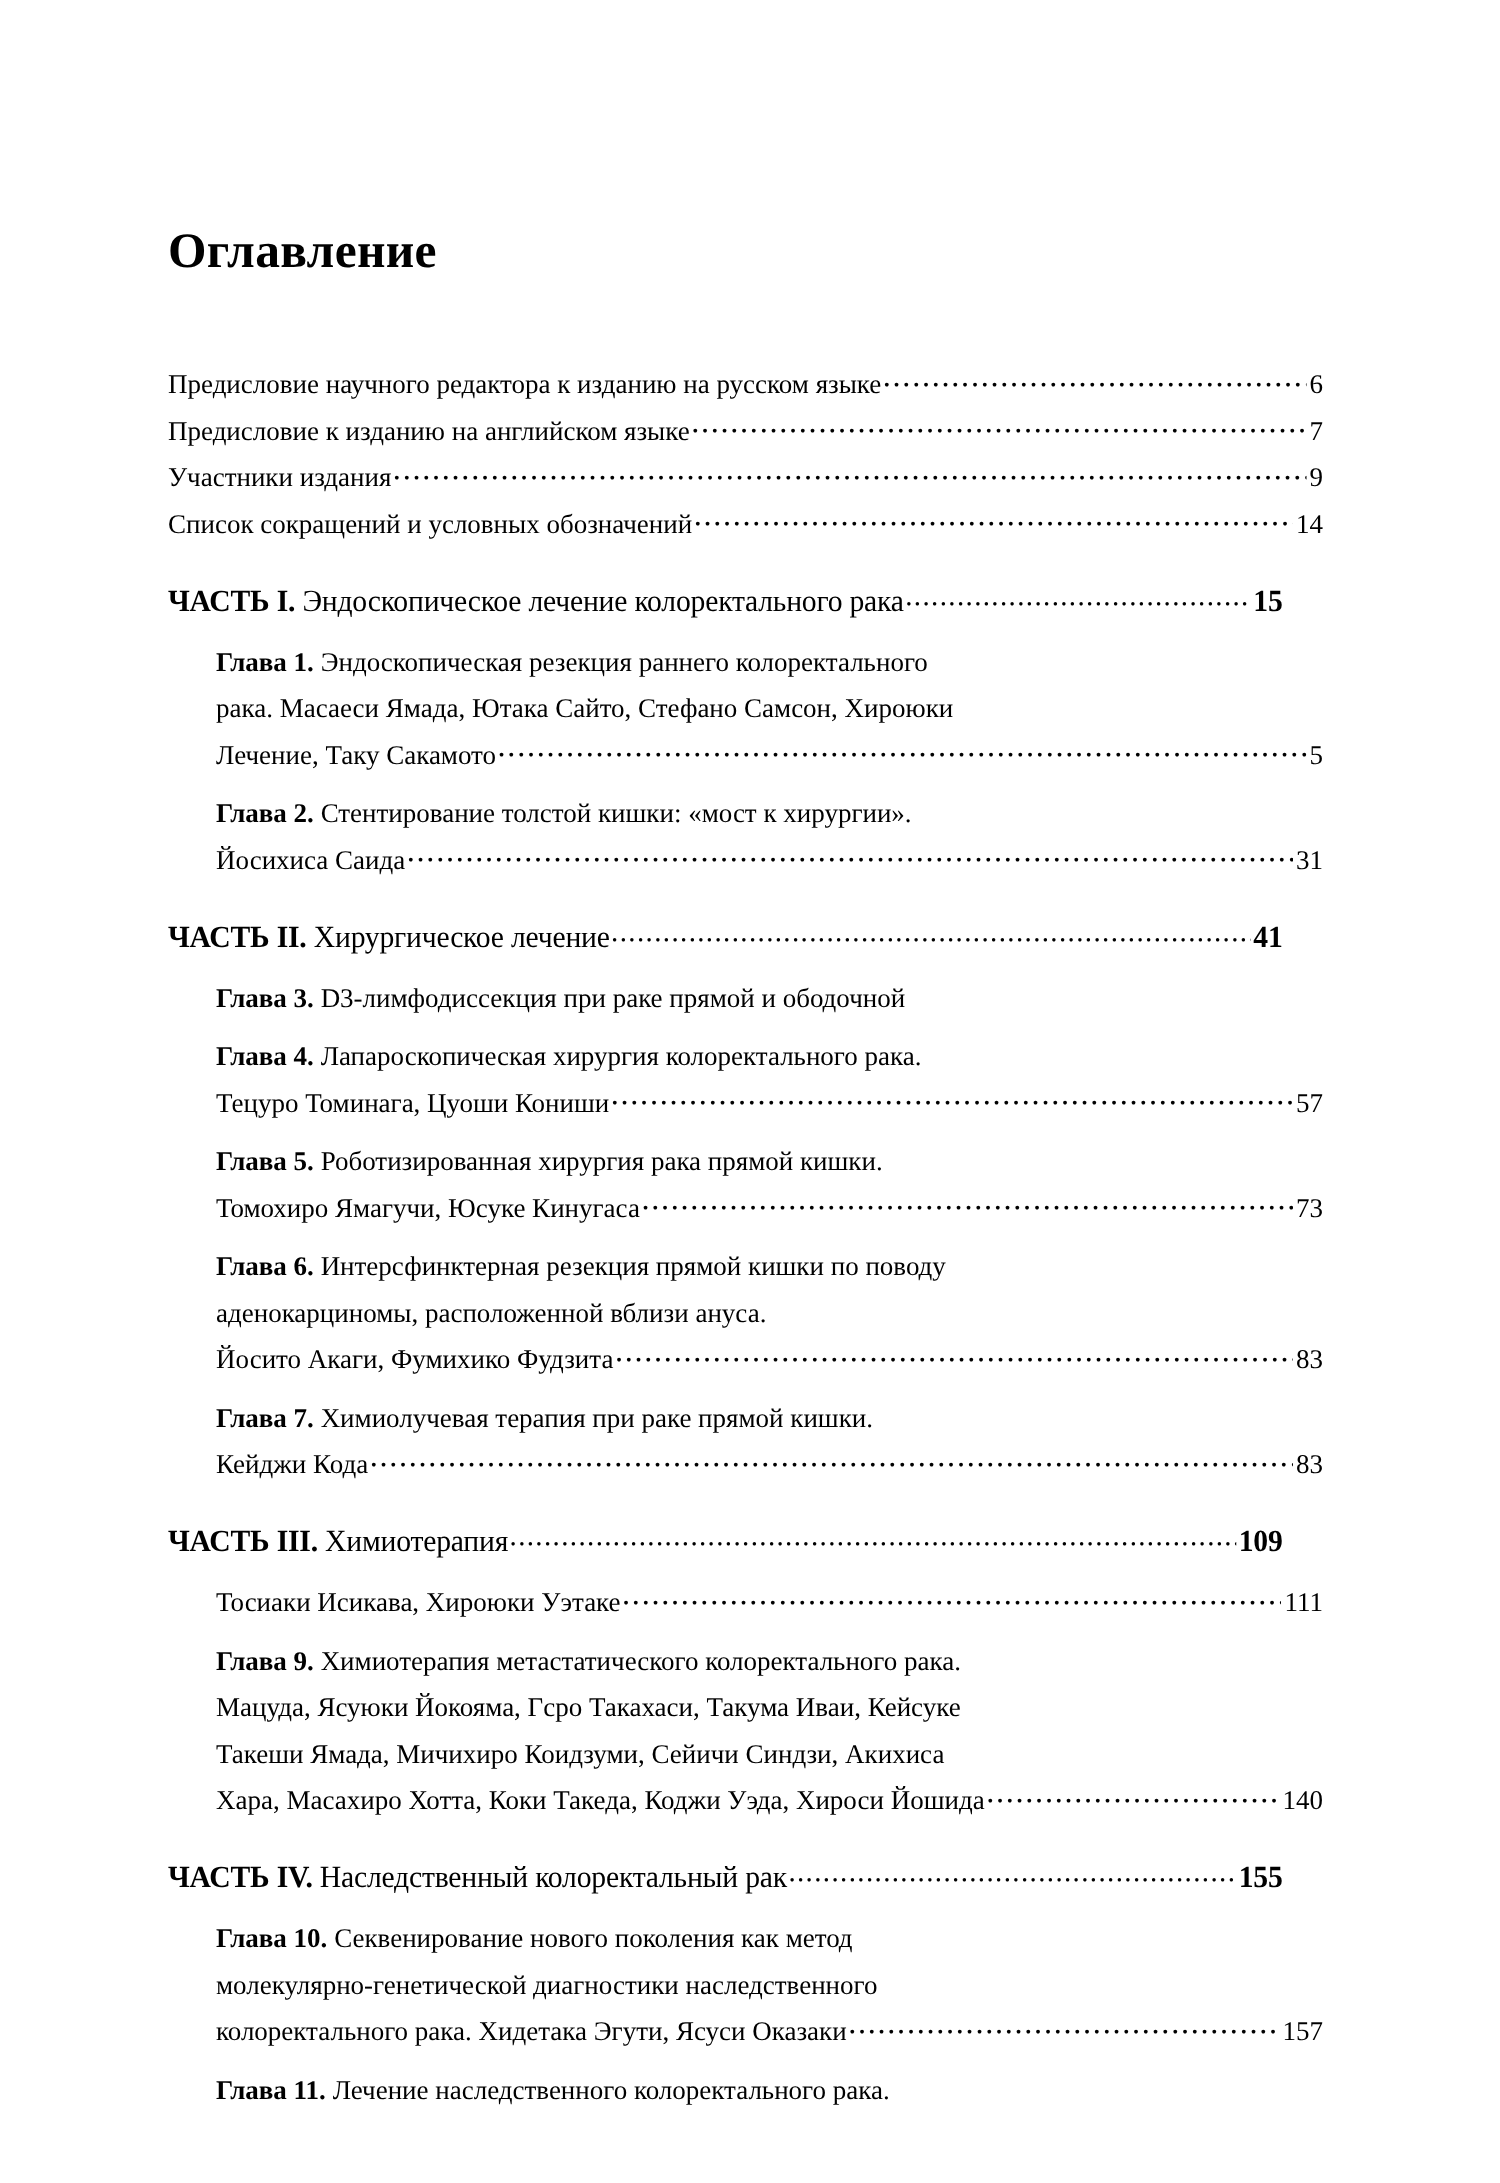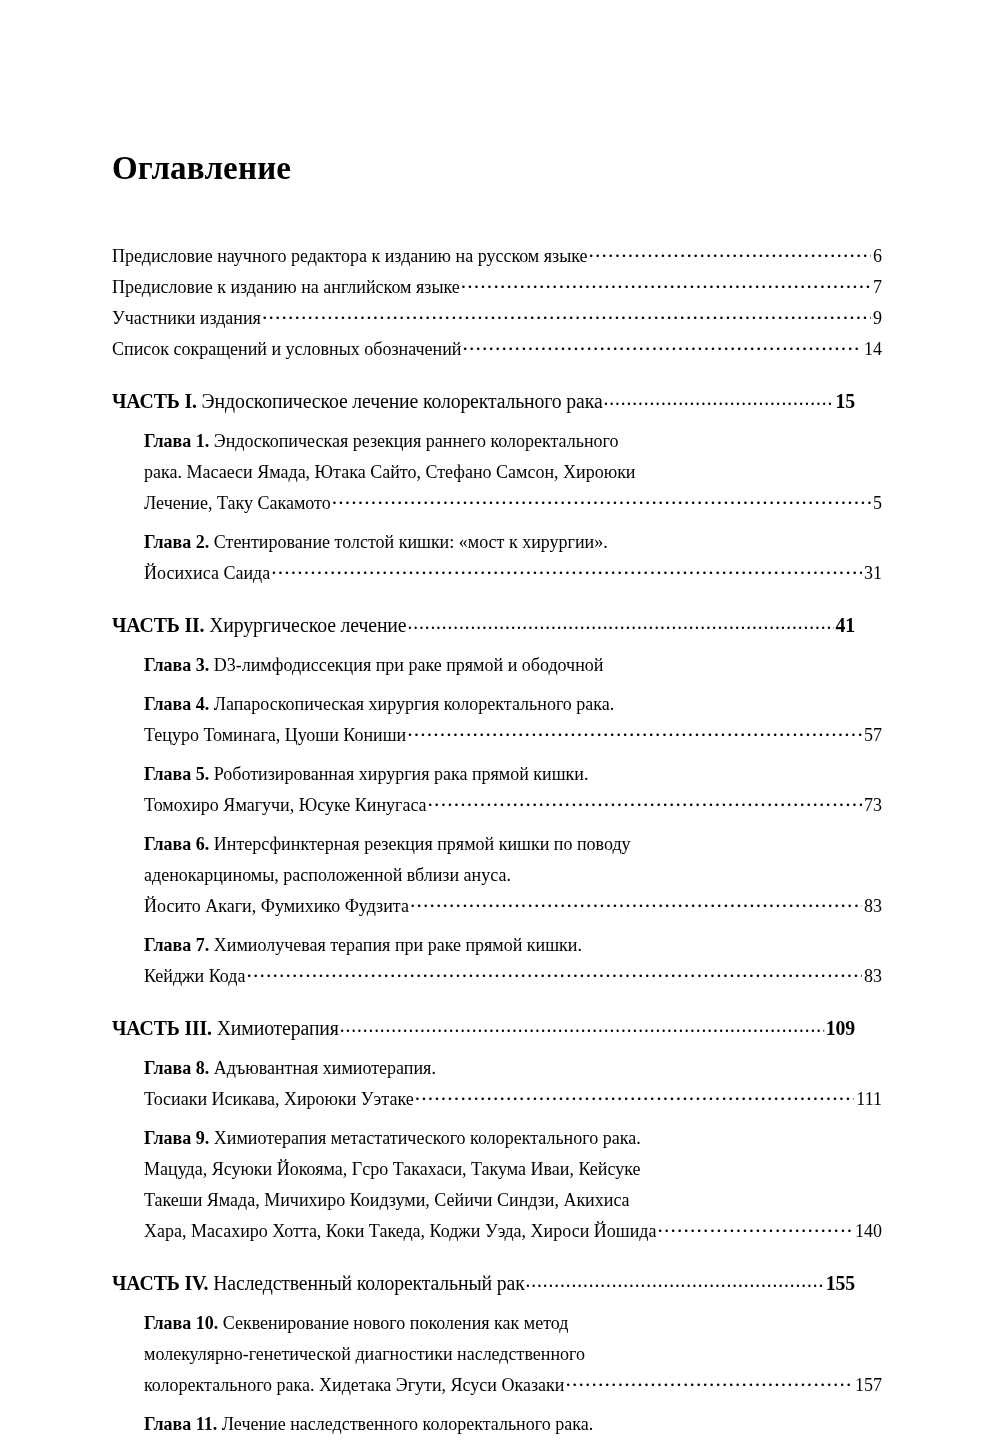--- a/index.html
+++ b/index.html
@@ -245,21 +245,20 @@
       <div class="entry part-entry">
         <span class="line">
           <span class="tail">
             <span class="tail-text"><span class="label">ЧАСТЬ III.</span> <span class="plain">Химиотерапия</span></span>
             <span class="leader"></span>
             <span class="pageno">109</span>
           </span>
         </span>
       </div>
       <div class="entry chapter-entry">
-        <span class="line"><span class="label">Глава 8.</span> <span class="plain">Адъювантная химиотерапия.</span></span>
         <span class="line">
           <span class="tail">
             <span class="tail-text"><span class="authors">Тосиаки Исикава, Хироюки Уэтаке</span></span>
             <span class="leader"></span>
             <span class="pageno">111</span>
           </span>
         </span>
       </div>
       <div class="entry chapter-entry">
         <span class="line"><span class="label">Глава 9.</span> <span class="plain">Химиотерапия метастатического колоректального рака.</span></span>

